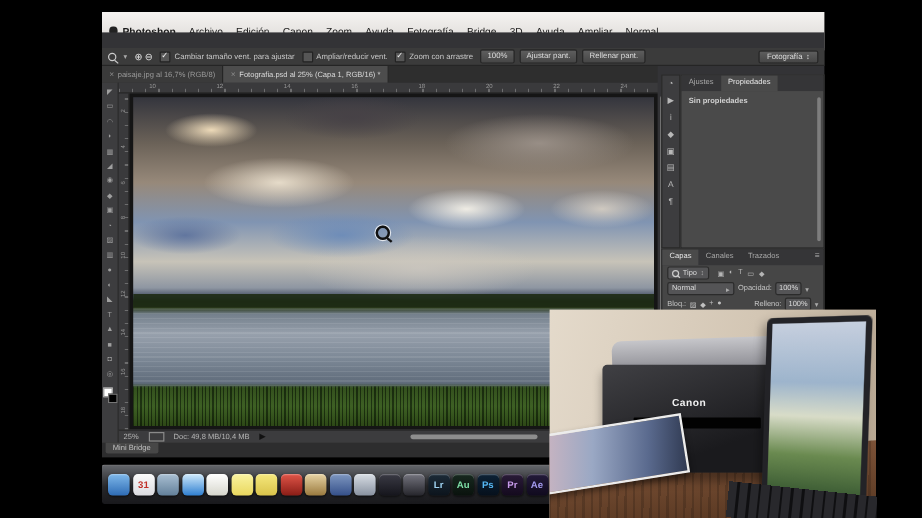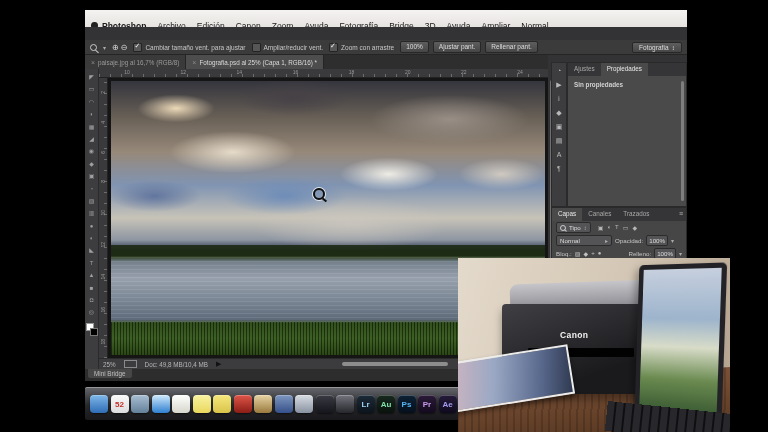--- a/index.html
+++ b/index.html
@@ -447,21 +447,21 @@
     </div>
   </div>
 
   <div class="abs dock">
 
       <span class="dock-icon" style="--c1: #7fb8ea; --c2: #2e6cb5;">
         <span></span>
       </span>
 
       <span class="dock-icon" style="--c1: #fafafa; --c2: #dcdce0; color: rgb(192, 48, 40);">
-        <span>52</span>
+        <span>31</span>
       </span>
 
       <span class="dock-icon" style="--c1: #a9bfd2; --c2: #63809a;">
         <span></span>
       </span>
 
       <span class="dock-icon" style="--c1: #cfeafc; --c2: #2f7fd0;">
         <span></span>
       </span>
 

